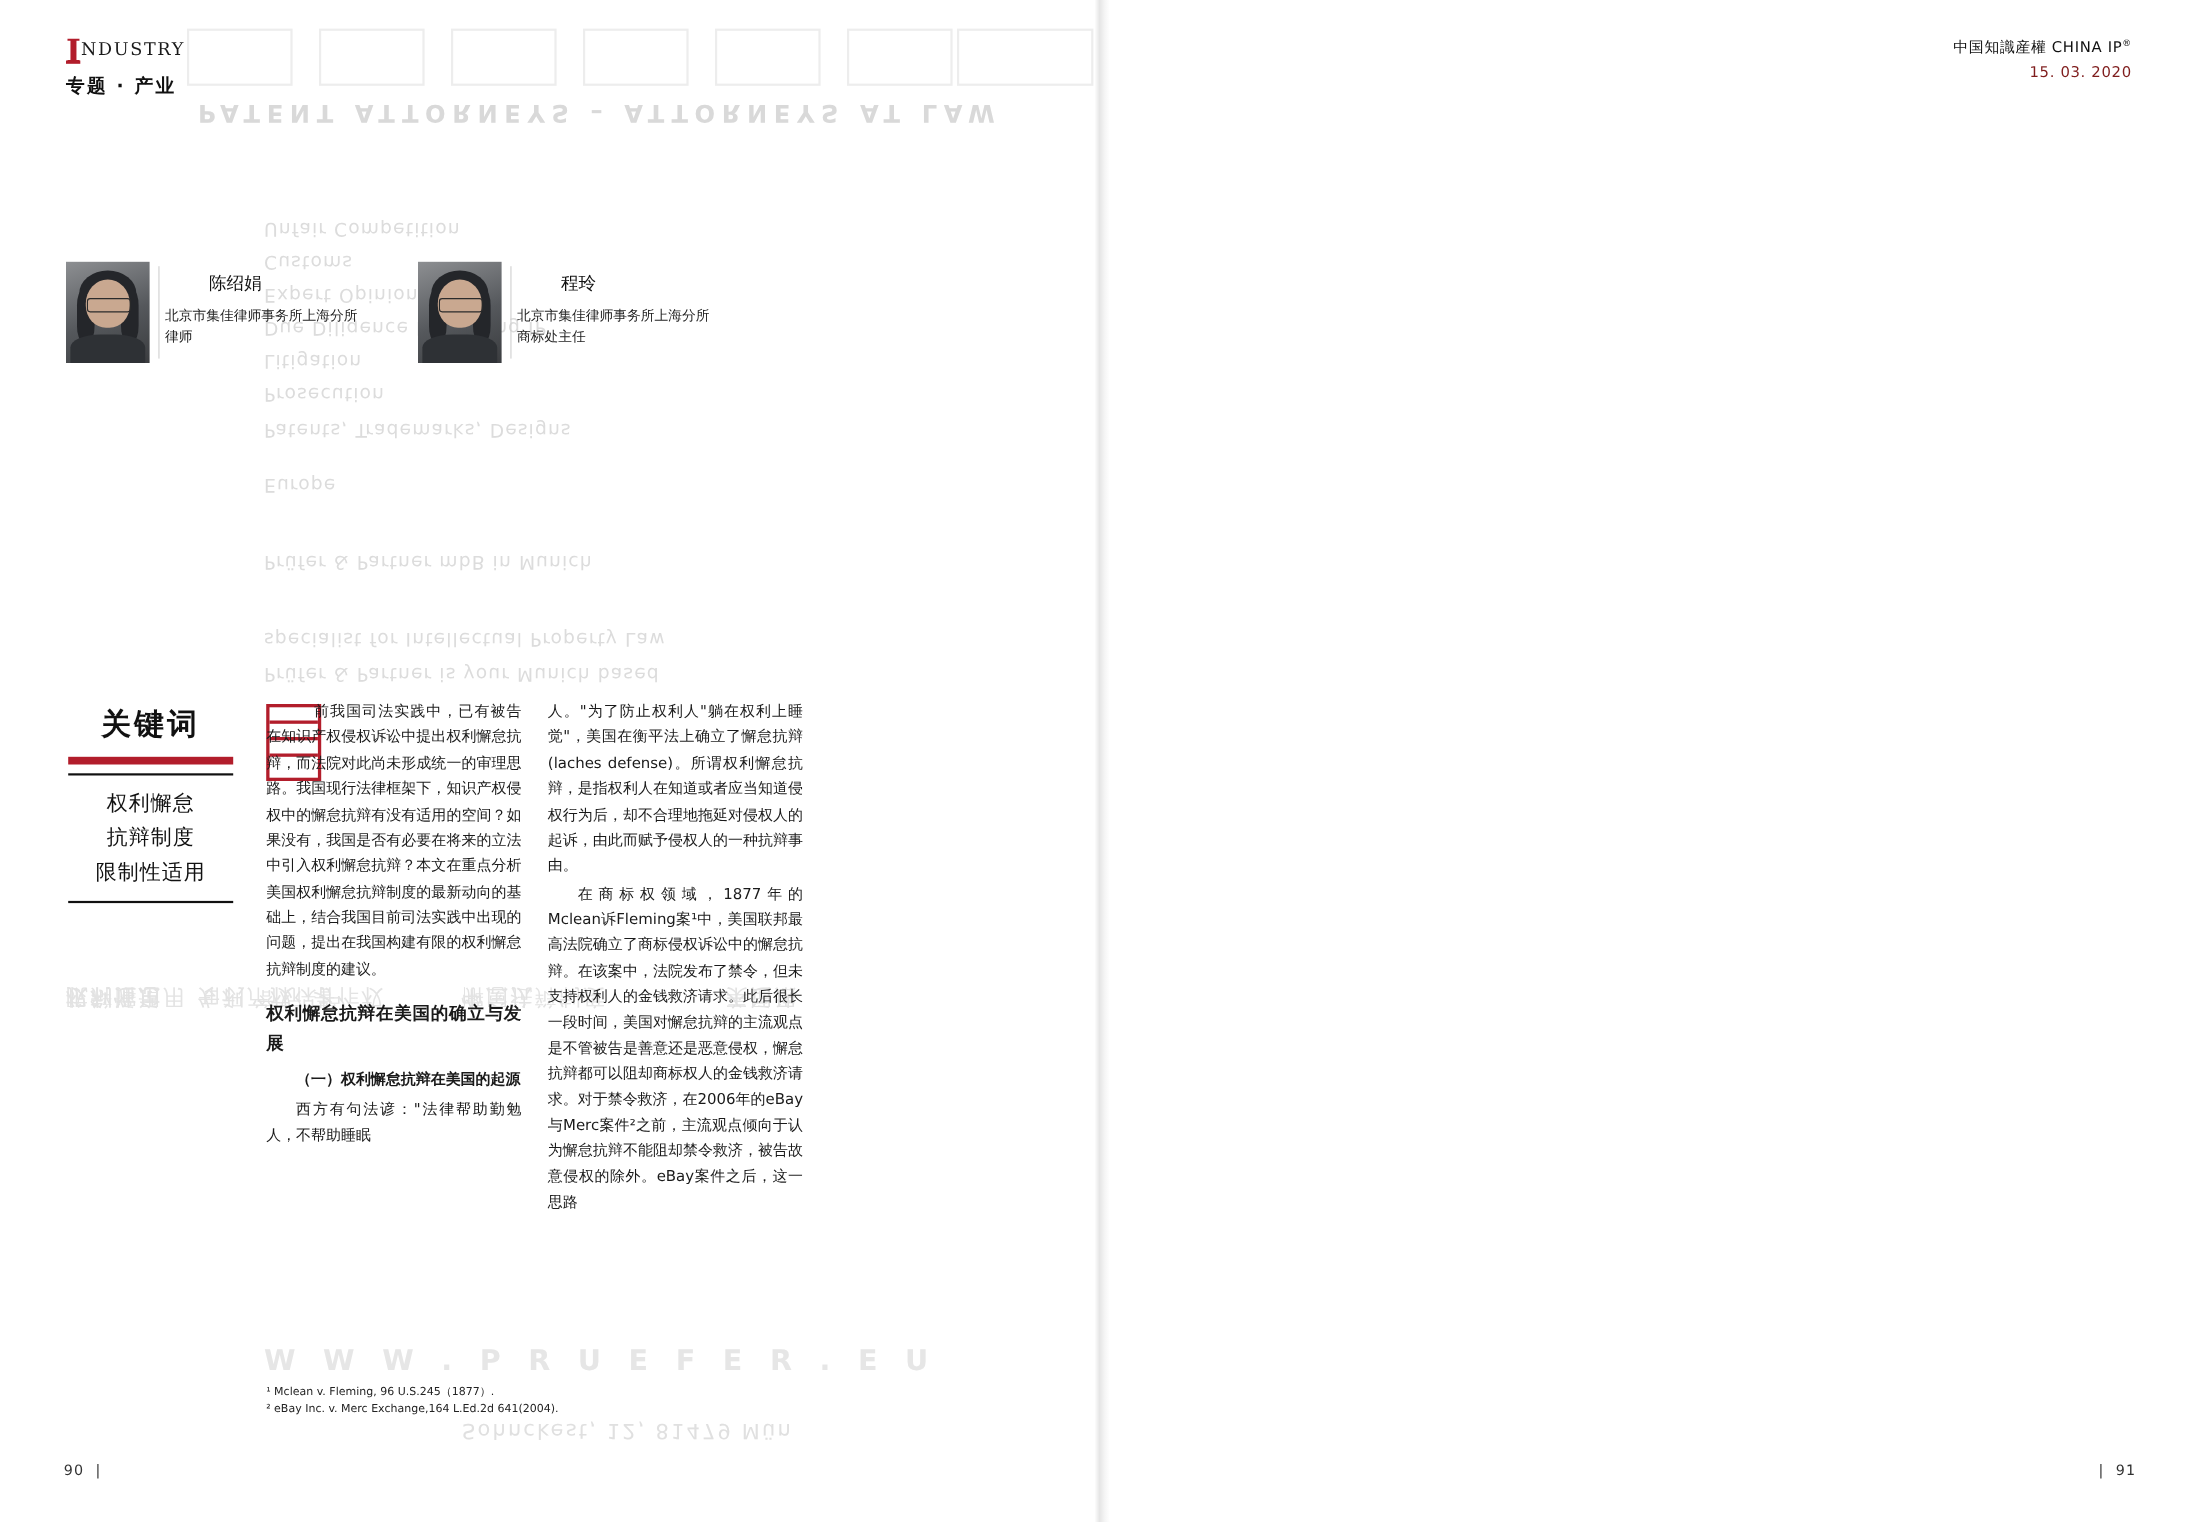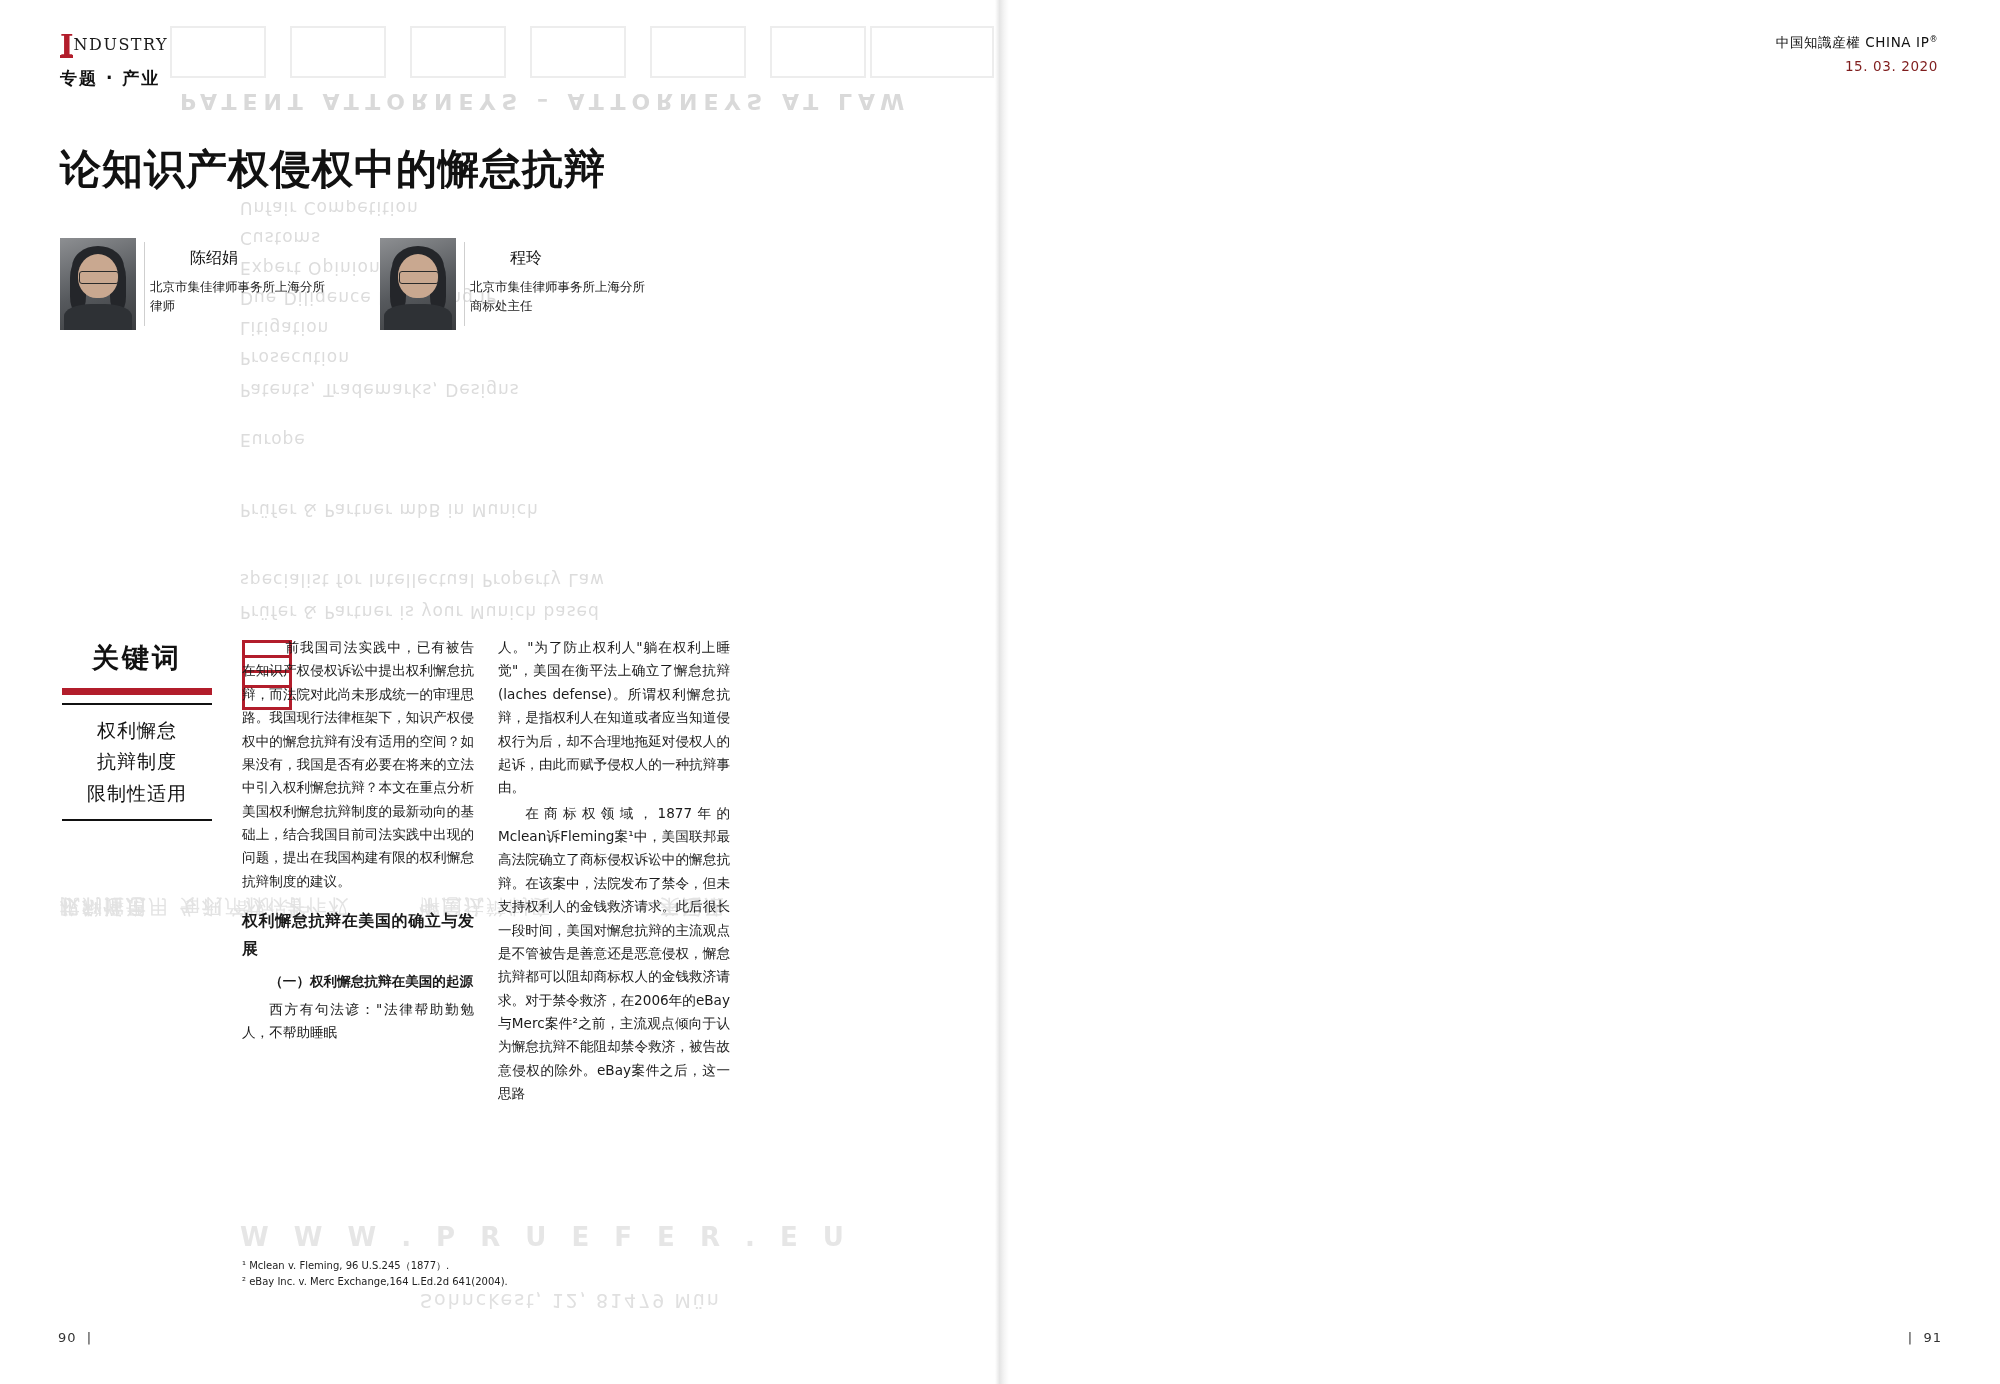--- a/index.html
+++ b/index.html
@@ -161,21 +161,20 @@
       <i style="left:700px;width:120px"></i>
     </div>
     <div class="ghost-banner">PATENT ATTORNEYS – ATTORNEYS AT LAW</div>
 
     <div class="ind-logo">
       <div class="rule"></div>
       <span class="big">I</span><span class="word">NDUSTRY</span>
       <div class="cn">专题 · 产业</div>
     </div>
 
-    <div class="art-title">论知识产权侵权中的懈怠抗辩</div>
 
     <div class="ghost-mid">
       <div class="l" style="left:180px;top:8px">Prüfer &amp; Partner is your Munich based</div>
       <div class="l" style="left:180px;top:40px">specialist for Intellectual Property Law</div>
       <div class="l" style="left:180px;top:110px">Prüfer &amp; Partner mbB in Munich</div>
       <div class="l" style="left:180px;top:180px">Europe</div>
       <div class="l" style="left:180px;top:230px">Patents, Trademarks, Designs</div>
       <div class="l" style="left:180px;top:262px">Prosecution</div>
       <div class="l" style="left:180px;top:292px">Litigation</div>
       <div class="l" style="left:180px;top:322px">Due Diligence Regarding IP</div>

